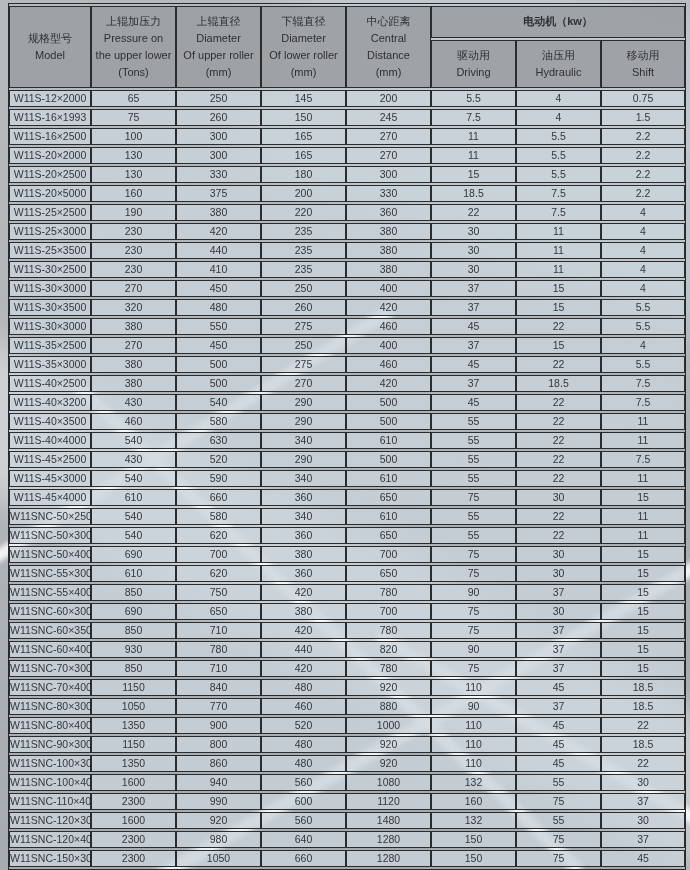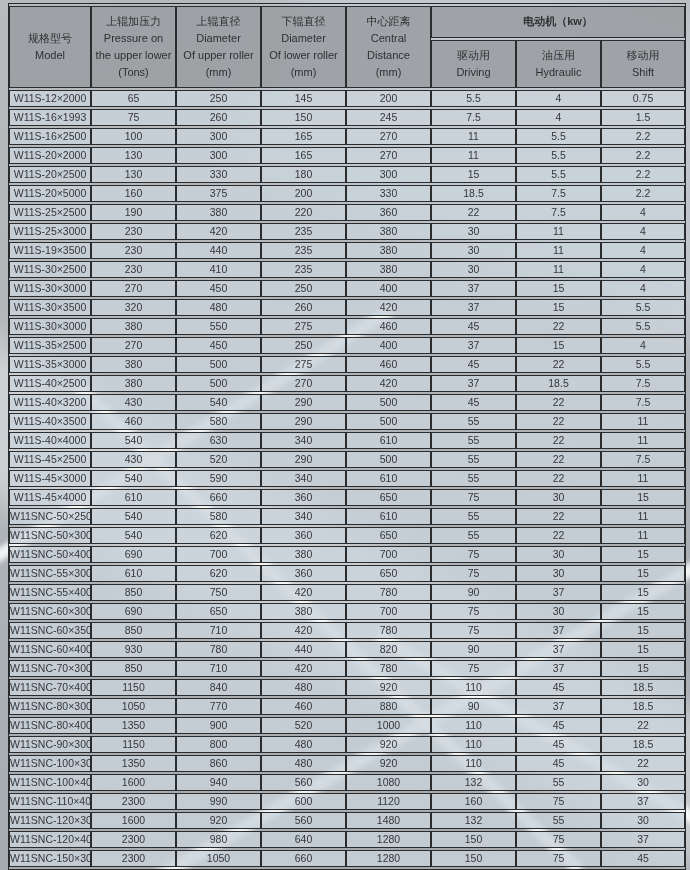--- a/index.html
+++ b/index.html
@@ -180,21 +180,21 @@
           <td>W11S-25×3000</td>
           <td>230</td>
           <td>420</td>
           <td>235</td>
           <td>380</td>
           <td>30</td>
           <td>11</td>
           <td>4</td>
         </tr>
         <tr>
-          <td>W11S-19×3500</td>
+          <td>W11S-25×3500</td>
           <td>230</td>
           <td>440</td>
           <td>235</td>
           <td>380</td>
           <td>30</td>
           <td>11</td>
           <td>4</td>
         </tr>
         <tr>
           <td>W11S-30×2500</td>

